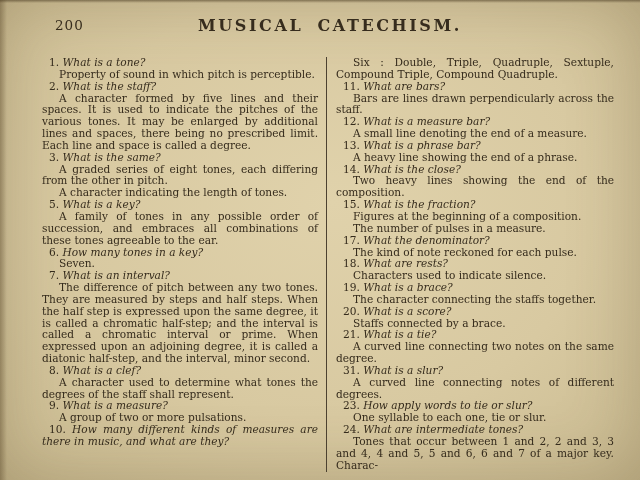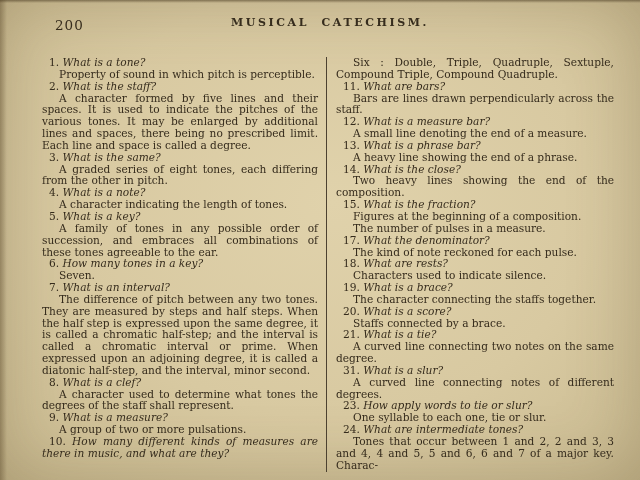--- a/index.html
+++ b/index.html
@@ -41,21 +41,21 @@
     top: 17px;
     font-size: 13.5px;
     letter-spacing: 1px;
   }
   .page-title {
     position: absolute;
     left: 40px;
     right: 20px;
     top: 16px;
     text-align: center;
-    font-size: 11px;
+    font-size: 16px;
     font-weight: 700;
     letter-spacing: 2.6px;
     word-spacing: 6px;
     white-space: nowrap;
   }
   .columns {
     position: absolute;
     left: 42px;
     top: 57px;
     width: 572px;
@@ -90,21 +90,20 @@
   </div>
 
   <div class="columns">
     <div class="column left" id="col-left">
         <p class="question"><span class="qnum">1. </span><span class="qtext">What is a tone?</span></p>
         <p class="answer">Property of sound in which pitch is perceptible.</p>
         <p class="question"><span class="qnum">2. </span><span class="qtext">What is the staff?</span></p>
         <p class="answer">A character formed by five lines and their spaces. It is used to indicate the pitches of the various tones. It may be enlarged by additional lines and spaces, there being no prescribed limit. Each line and space is called a degree.</p>
         <p class="question"><span class="qnum">3. </span><span class="qtext">What is the same?</span></p>
         <p class="answer">A graded series of eight tones, each differing from the other in pitch.</p>
-        <p class="question"><span class="qnum">4. </span><span class="qtext">What is a note?</span></p>
         <p class="answer">A character indicating the length of tones.</p>
         <p class="question"><span class="qnum">5. </span><span class="qtext">What is a key?</span></p>
         <p class="answer">A family of tones in any possible order of succession, and embraces all combinations of these tones agreeable to the ear.</p>
         <p class="question"><span class="qnum">6. </span><span class="qtext">How many tones in a key?</span></p>
         <p class="answer">Seven.</p>
         <p class="question"><span class="qnum">7. </span><span class="qtext">What is an interval?</span></p>
         <p class="answer">The difference of pitch between any two tones. They are measured by steps and half steps. When the half step is expressed upon the same degree, it is called a chromatic half-step; and the interval is called a chromatic interval or prime. When expressed upon an adjoining degree, it is called a diatonic half-step, and the interval, minor second.</p>
         <p class="question"><span class="qnum">8. </span><span class="qtext">What is a clef?</span></p>
         <p class="answer">A character used to determine what tones the degrees of the staff shall represent.</p>
         <p class="question"><span class="qnum">9. </span><span class="qtext">What is a measure?</span></p>

